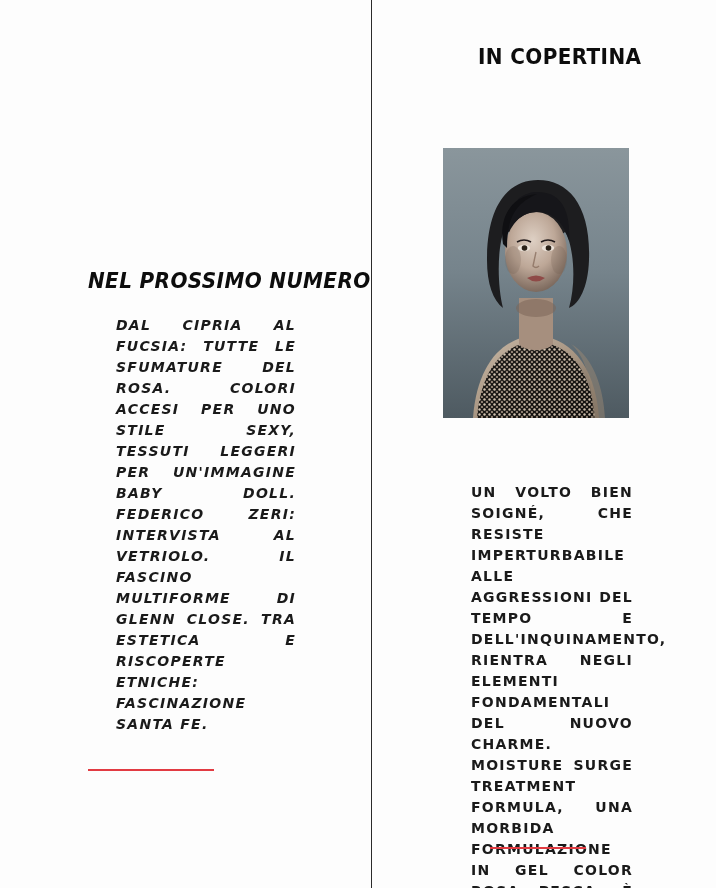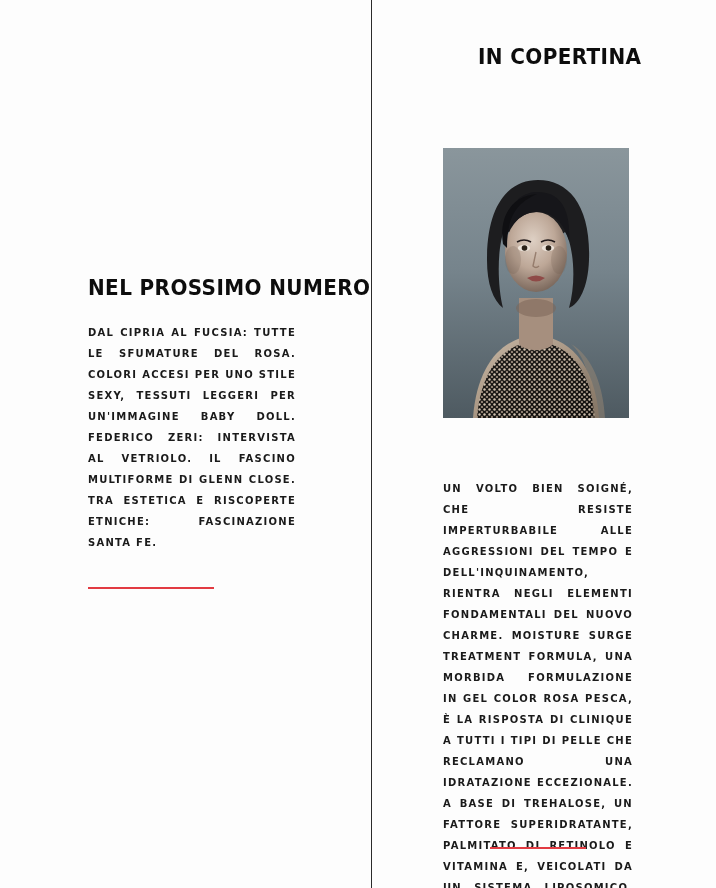--- a/index.html
+++ b/index.html
@@ -27,43 +27,45 @@
     top: 0px;
     width: 1px;
     height: 888px;
     background: #2b2b2b;
   }
 
   
   .left-col {
     position: absolute;
     left: 88px;
-    top: 275px;
+    top: 268px;
     width: 208px;
+    font-style: italic;
   }
   .headline {
     font-family: "DejaVu Sans", sans-serif;
     font-weight: bold;
     font-size: 21.5px;
     letter-spacing: 0.4px;
     color: #0d0d0d;
     margin: 0 0 22px 0;
     white-space: nowrap;
     transform: scaleX(0.93);
     transform-origin: left center;
   }
   .body-text {
     font-family: "DejaVu Sans", sans-serif;
-    font-size: 10px;
+    font-size: 14px;
     font-weight: bold;
     letter-spacing: 1.25px;
     line-height: 21px;
     color: #1a1a1a;
     text-align: justify;
     text-justify: inter-character;
+    margin-left: 28px;
   }
   .rule-red {
     margin-top: 34px;
     width: 126px;
     height: 2px;
     background: #e23b42;
   }
 
   
   .right-title {

